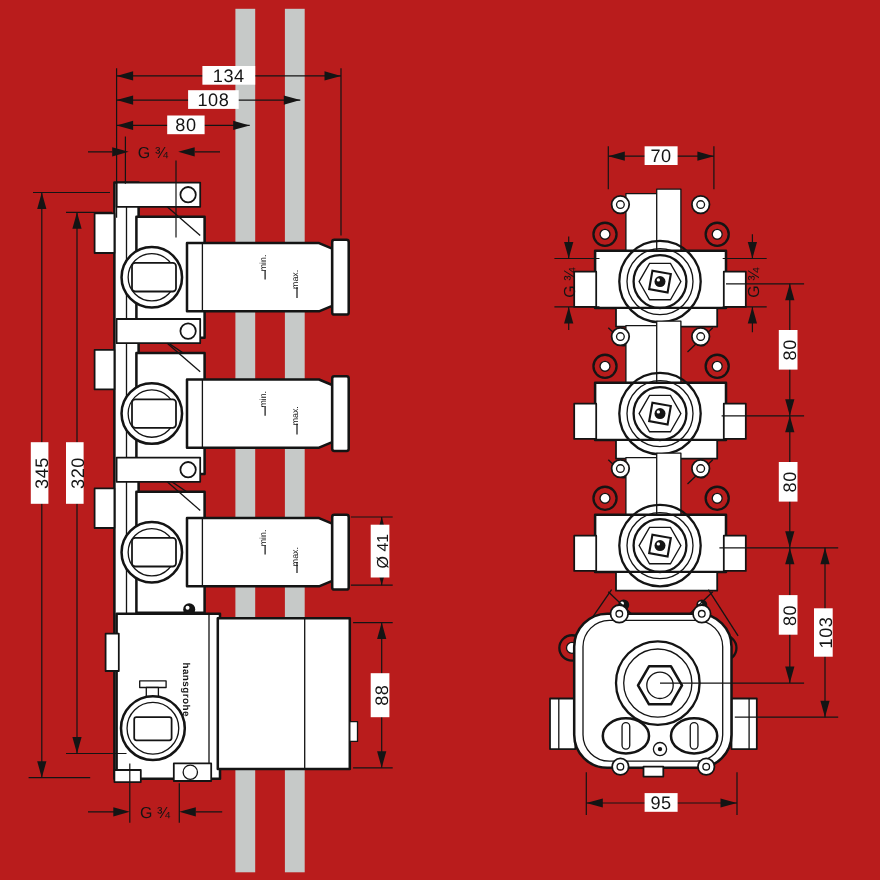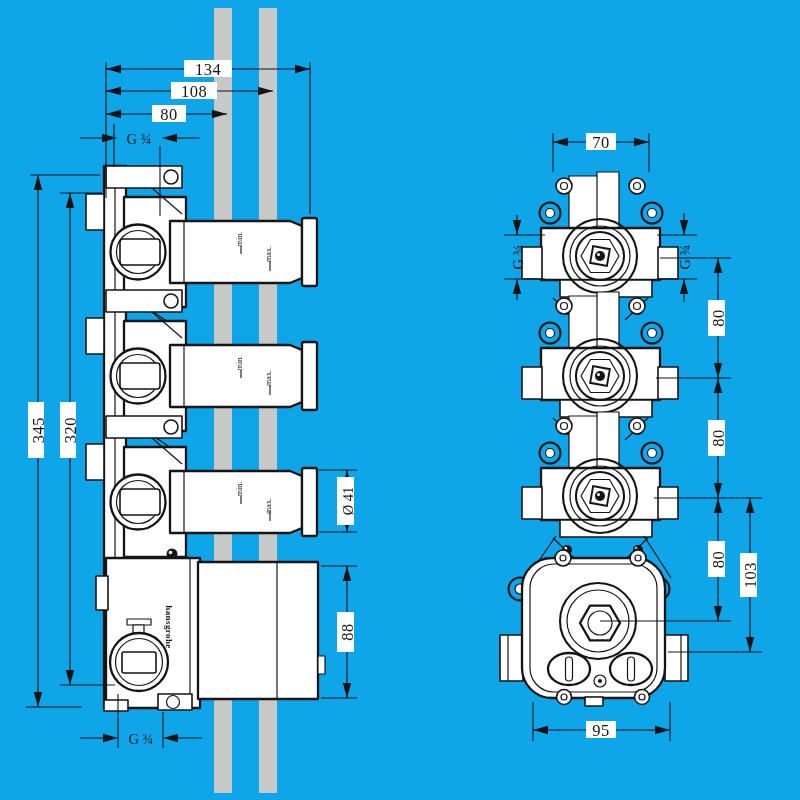--- a/index.html
+++ b/index.html
@@ -1,16 +1,16 @@
 <!DOCTYPE html>
 <html><head>
 <meta charset="utf-8">
 <style>
   html,body{margin:0;padding:0;background:#fff}
-  .stage{width:800px;height:800px;position:relative;background:#0ea5e9;font-family:Liberation Serif, serif}
+  .stage{width:800px;height:800px;position:relative;background:#b91c1c;font-family:Liberation Sans, sans-serif}
   svg{display:block}
   .ol2{fill:#fff;stroke:#141414;stroke-width:2.3;stroke-linejoin:round}
   .ol16{fill:#fff;stroke:#141414;stroke-width:1.6;stroke-linejoin:round}
   .ol12{fill:#fff;stroke:#141414;stroke-width:1.2;stroke-linejoin:round}
   .nf12{fill:none;stroke:#141414;stroke-width:1.2}
   .nf2{fill:none;stroke:#141414;stroke-width:2.1}
   .dim{stroke:#141414;stroke-width:1.1;fill:none}
   .blk{fill:#141414}
   .gap{fill:#fff}
   text{fill:#141414}

